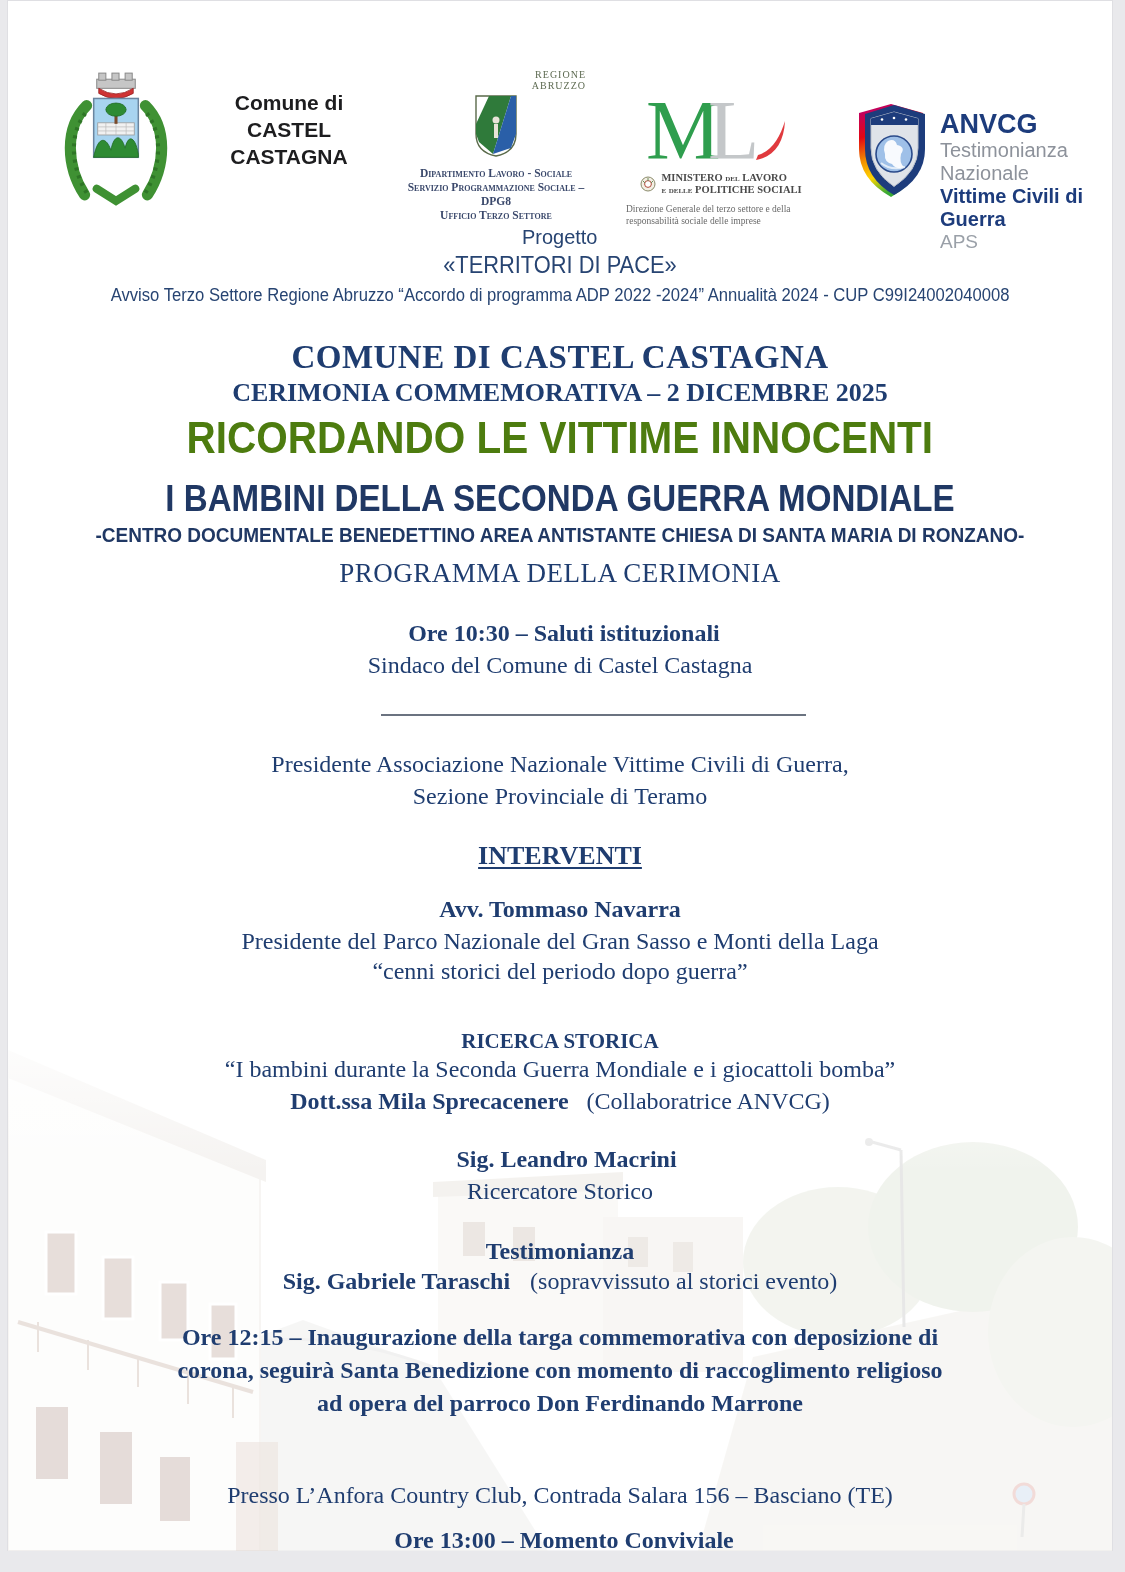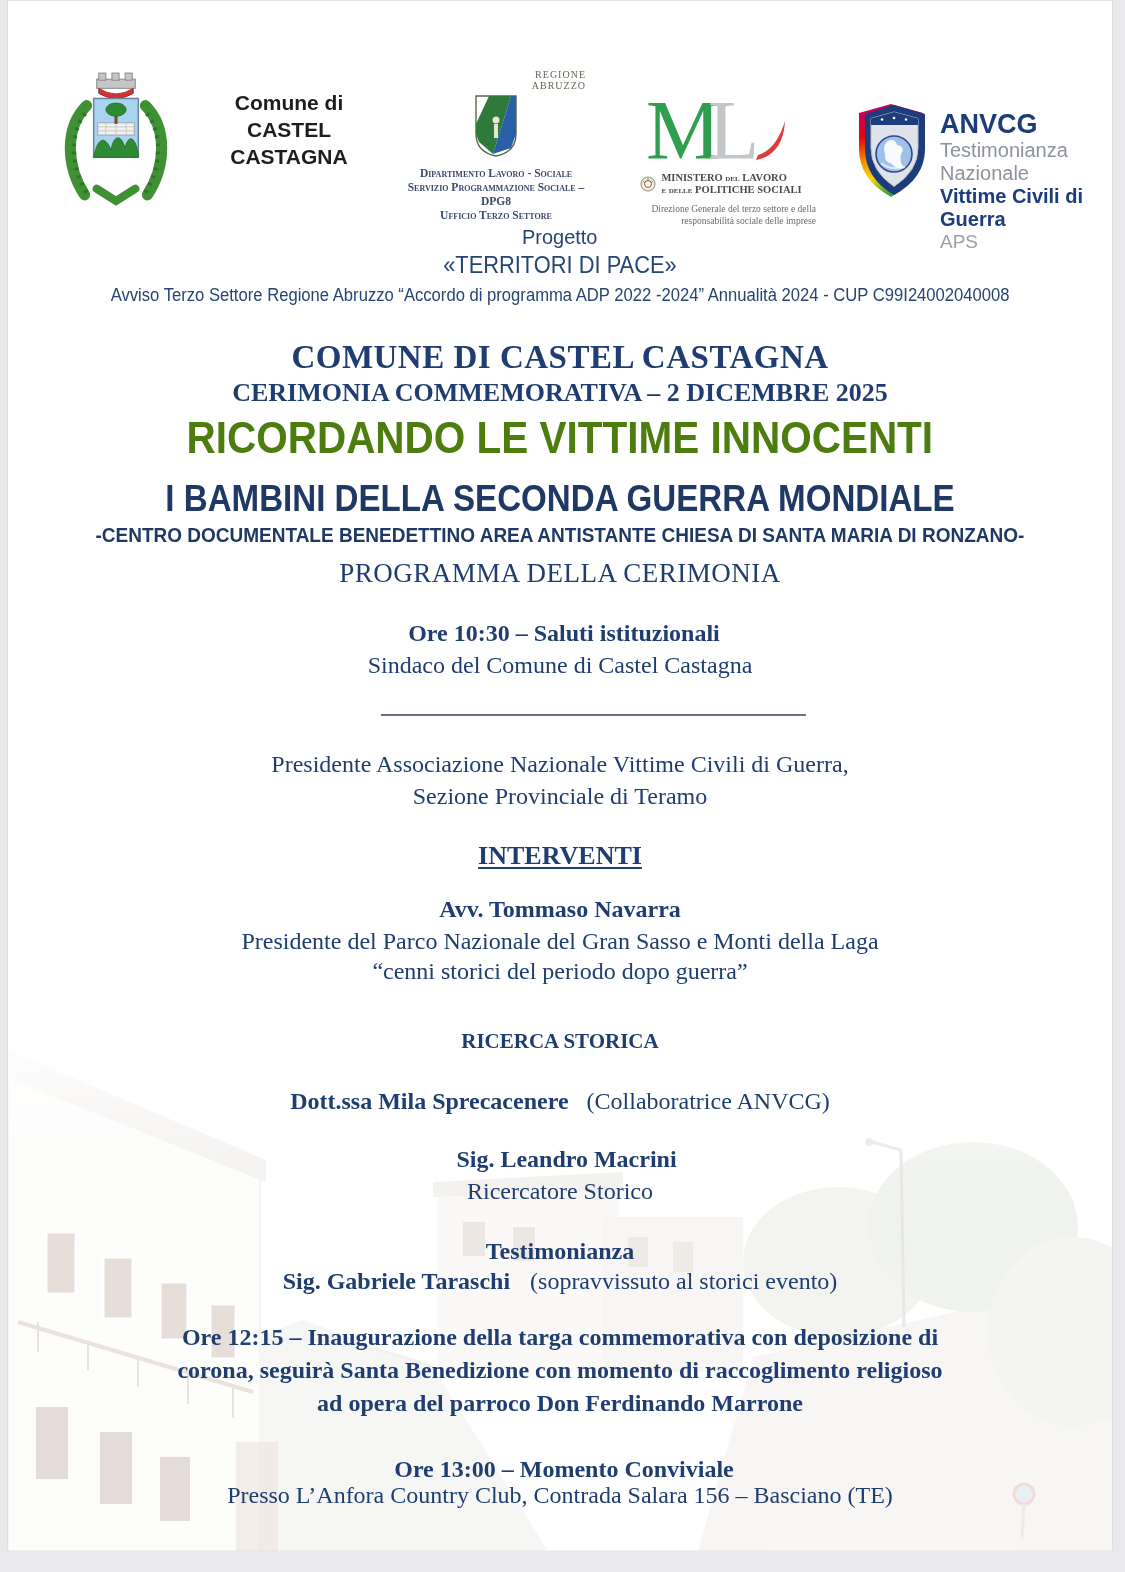--- a/index.html
+++ b/index.html
@@ -11,21 +11,21 @@
   .serif{font-family:"Liberation Serif",serif;color:#1f3d70;}
   .sans{font-family:"Liberation Sans",sans-serif;}
   .b{font-weight:bold;}
   .cond{display:inline-block;transform:scaleX(0.92);transform-origin:center;white-space:nowrap;}
   .cond95{display:inline-block;transform:scaleX(0.95);transform-origin:center;white-space:nowrap;}
   
   .comune-label{font-family:"Liberation Sans",sans-serif;font-weight:bold;color:#1d1d1f;font-size:21px;line-height:27px;text-align:center;}
   .abz-region{font-family:"Liberation Serif",serif;color:#5e6b52;font-size:10px;line-height:11px;text-align:right;font-variant:small-caps;letter-spacing:1px;}
   .abz-dept{font-family:"Liberation Serif",serif;color:#3a486b;font-size:11.5px;line-height:14px;text-align:center;font-variant:small-caps;font-weight:bold;}
   .ml-name{font-family:"Liberation Serif",serif;color:#4a4a4a;font-size:10.5px;line-height:12px;font-variant:small-caps;font-weight:bold;}
-  .ml-sub{font-family:"Liberation Serif",serif;color:#6a6a6a;font-size:9.5px;line-height:12px;text-align:right;}
+  .ml-sub{font-family:"Liberation Serif",serif;color:#6a6a6a;font-size:9.5px;line-height:12px;text-align:left;}
   .anvcg-acr{font-family:"Liberation Sans",sans-serif;font-weight:bold;color:#1d3c7c;font-size:27px;line-height:30px;}
   .anvcg-n1{font-family:"Liberation Sans",sans-serif;color:#8d929b;font-size:20px;line-height:23px;}
   .anvcg-n2{font-family:"Liberation Sans",sans-serif;font-weight:bold;color:#1d3c7c;font-size:20px;line-height:23px;}
   .anvcg-n3{font-family:"Liberation Sans",sans-serif;color:#9aa0a8;font-size:19px;line-height:22px;}
   .prog-sans{font-family:"Liberation Sans",sans-serif;color:#274472;}
   .divider{border-top:2px solid #6b7380;}
   .p24{font-size:24px;line-height:30px;}
   u.itv{text-decoration:underline;text-decoration-thickness:2px;text-underline-offset:3px;}
 </style>
 </head>
@@ -214,20 +214,21 @@
 
     <div class="abs ctr serif b" style="top:840px;font-size:26px;">
       <u class="itv">INTERVENTI</u>
     </div>
 
     <div class="abs ctr serif b p24" style="top:893px;">Avv. Tommaso Navarra</div>
     <div class="abs ctr serif p24" style="top:925px;">Presidente del Parco Nazionale del Gran Sasso e Monti della Laga</div>
     <div class="abs ctr serif p24" style="top:955px;">“cenni storici del periodo dopo guerra”</div>
 
     <div class="abs ctr serif b" style="top:1028px;font-size:21px;">RICERCA STORICA</div>
+    <div class="abs ctr serif p24" style="top:1053px;">“I bambini durante la Seconda Guerra Mondiale e i giocattoli bomba”</div>
     <div class="abs ctr serif p24" style="top:1085px;">
       <span class="b">Dott.ssa Mila Sprecacenere</span>
       <span style="display:inline-block;width:6px;"></span>
       <span>(Collaboratrice ANVCG)</span>
     </div>
 
     <div class="abs ctr serif b p24" style="top:1143px;margin-left:13px;">Sig. Leandro Macrini</div>
     <div class="abs ctr serif p24" style="top:1175px;">Ricercatore Storico</div>
 
     <div class="abs ctr serif b p24" style="top:1235px;">Testimonianza</div>
@@ -236,17 +237,17 @@
       <span style="display:inline-block;width:8px;"></span>
       <span>(sopravvissuto al storici evento)</span>
     </div>
 
     <div class="abs ctr serif b" style="top:1320px;font-size:24px;line-height:33px;">
       <div>Ore 12:15 – Inaugurazione della targa commemorativa con deposizione di</div>
       <div>corona, seguirà Santa Benedizione  con momento di raccoglimento religioso</div>
       <div>ad opera del parroco Don Ferdinando Marrone</div>
     </div>
 
-    <div class="abs ctr serif b p24" style="top:1453px;padding-left:8px;">Ore 13:00 – Momento Conviviale</div>
+    <div class="abs ctr serif b p24" style="top:1524px;padding-left:8px;">Ore 13:00 – Momento Conviviale</div>
     <div class="abs ctr serif p24" style="top:1479px;">Presso L’Anfora Country Club, Contrada Salara 156 – Basciano (TE)</div>
 
   </div>
 </div>
 
 </body></html>

